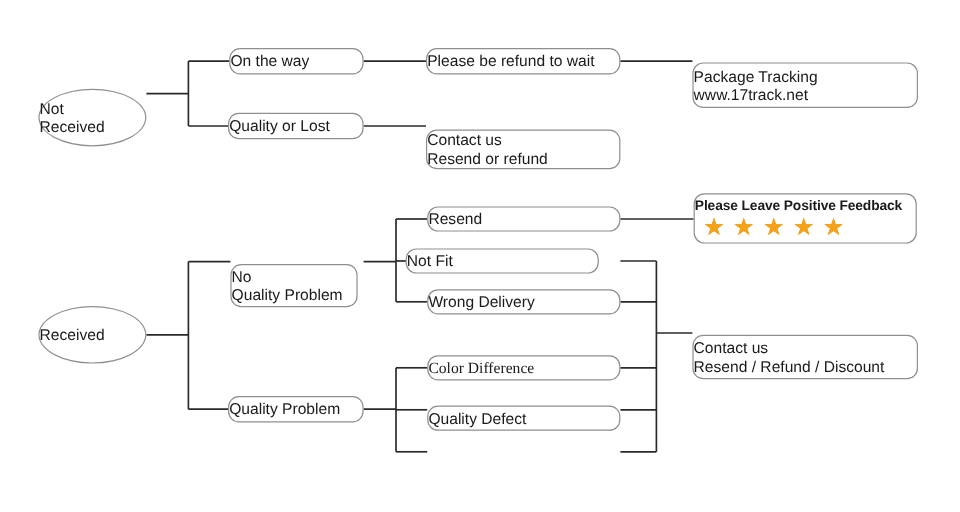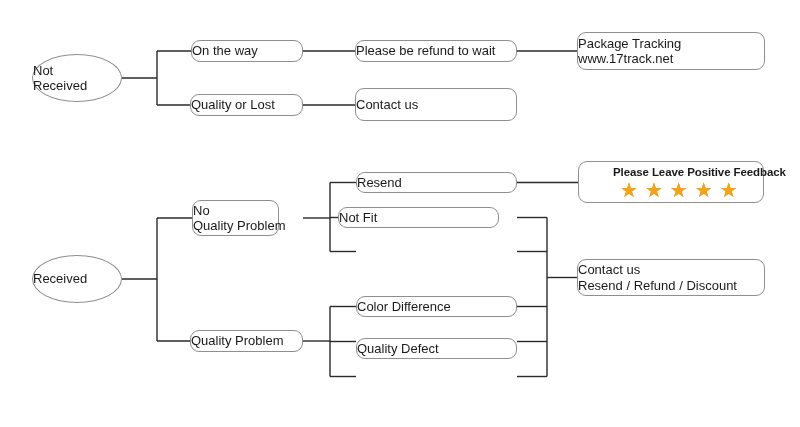--- a/index.html
+++ b/index.html
@@ -35,38 +35,39 @@
     font-size: 13px;
     line-height: 16px;
     white-space: nowrap;
     z-index: 2;
   }
   .ellipse {
     border-radius: 50%;
   }
   .two-line {
     line-height: 15.5px;
+    margin-top: 20px;
   }
   
   .n-not-received      { left: 32px;  top: 54px;  width: 90px;  height: 48px; }
   .n-on-the-way        { left: 191px; top: 40px;  width: 112px; height: 22px; }
   .n-return-or-lost    { left: 190px; top: 94px;  width: 113px; height: 22px; }
   .n-please-wait       { left: 355px; top: 40px;  width: 162px; height: 22px; }
   .n-package-tracking  { left: 577px; top: 32px;  width: 188px; height: 38px; }
   .n-contact-rr        { left: 355px; top: 88px;  width: 162px; height: 33px; }
   .n-received          { left: 32px;  top: 255px; width: 90px;  height: 48px; }
-  .n-no-quality        { left: 192px; top: 200px; width: 87px; height: 36px; }
+  .n-no-quality        { left: 192px; top: 200px; width: 106px; height: 36px; }
   .n-quality-problem   { left: 190px; top: 330px; width: 113px; height: 22px; }
   .n-satisfy           { left: 356px; top: 172px; width: 161px; height: 21px; }
   .n-not-fit           { left: 338px; top: 207px; width: 161px; height: 21px; }
   .n-wrong-delivery    { left: 356px; top: 241px; width: 161px; height: 21px; }
-  .n-color-difference  { left: 356px; top: 296px; width: 161px; height: 21px; }
+  .n-color-difference  { left: 356px; top: 296px; width: 161px; height: 21px; font-family: Liberation Serif, serif; }
   .n-quality-defect    { left: 356px; top: 338px; width: 161px; height: 21px; }
   .n-damage            { left: 356px; top: 366px; width: 161px; height: 21px; }
-  .n-feedback          { left: 578px; top: 161px; width: 186px; height: 42px; padding-top: 2px; padding-left: 34px; }
+  .n-feedback          { left: 578px; top: 161px; width: 186px; height: 42px; padding-top: 2px; }
   .n-contact-discount  { left: 577px; top: 259px; width: 188px; height: 37px; }
 
   .feedback-label {
     font-size: 11.5px;
     font-weight: bold;
     letter-spacing: -0.1px;
     line-height: 13px;
   }
   .stars {
     font-size: 20px;
@@ -136,20 +137,21 @@
     <span>Please be refund to wait</span>
   </div>
 
   <div class="node two-line n-package-tracking">
     <span>Package Tracking</span>
     <span>www.17track.net</span>
   </div>
 
   <div class="node two-line n-contact-rr">
     <span>Contact us</span>
+    <span>Resend or refund</span>
   </div>
 
   <div class="node ellipse n-received">
     <span>Received</span>
   </div>
 
   <div class="node two-line n-no-quality">
     <span>No</span>
     <span>Quality Problem</span>
   </div>
@@ -159,20 +161,23 @@
   </div>
 
   <div class="node n-satisfy">
     <span>Resend</span>
   </div>
 
   <div class="node n-not-fit">
     <span>Not Fit</span>
   </div>
 
+  <div class="node n-wrong-delivery">
+    <span>Wrong Delivery</span>
+  </div>
 
   <div class="node n-color-difference">
     <span>Color Difference</span>
   </div>
 
   <div class="node n-quality-defect">
     <span>Quality Defect</span>
   </div>
 
 

